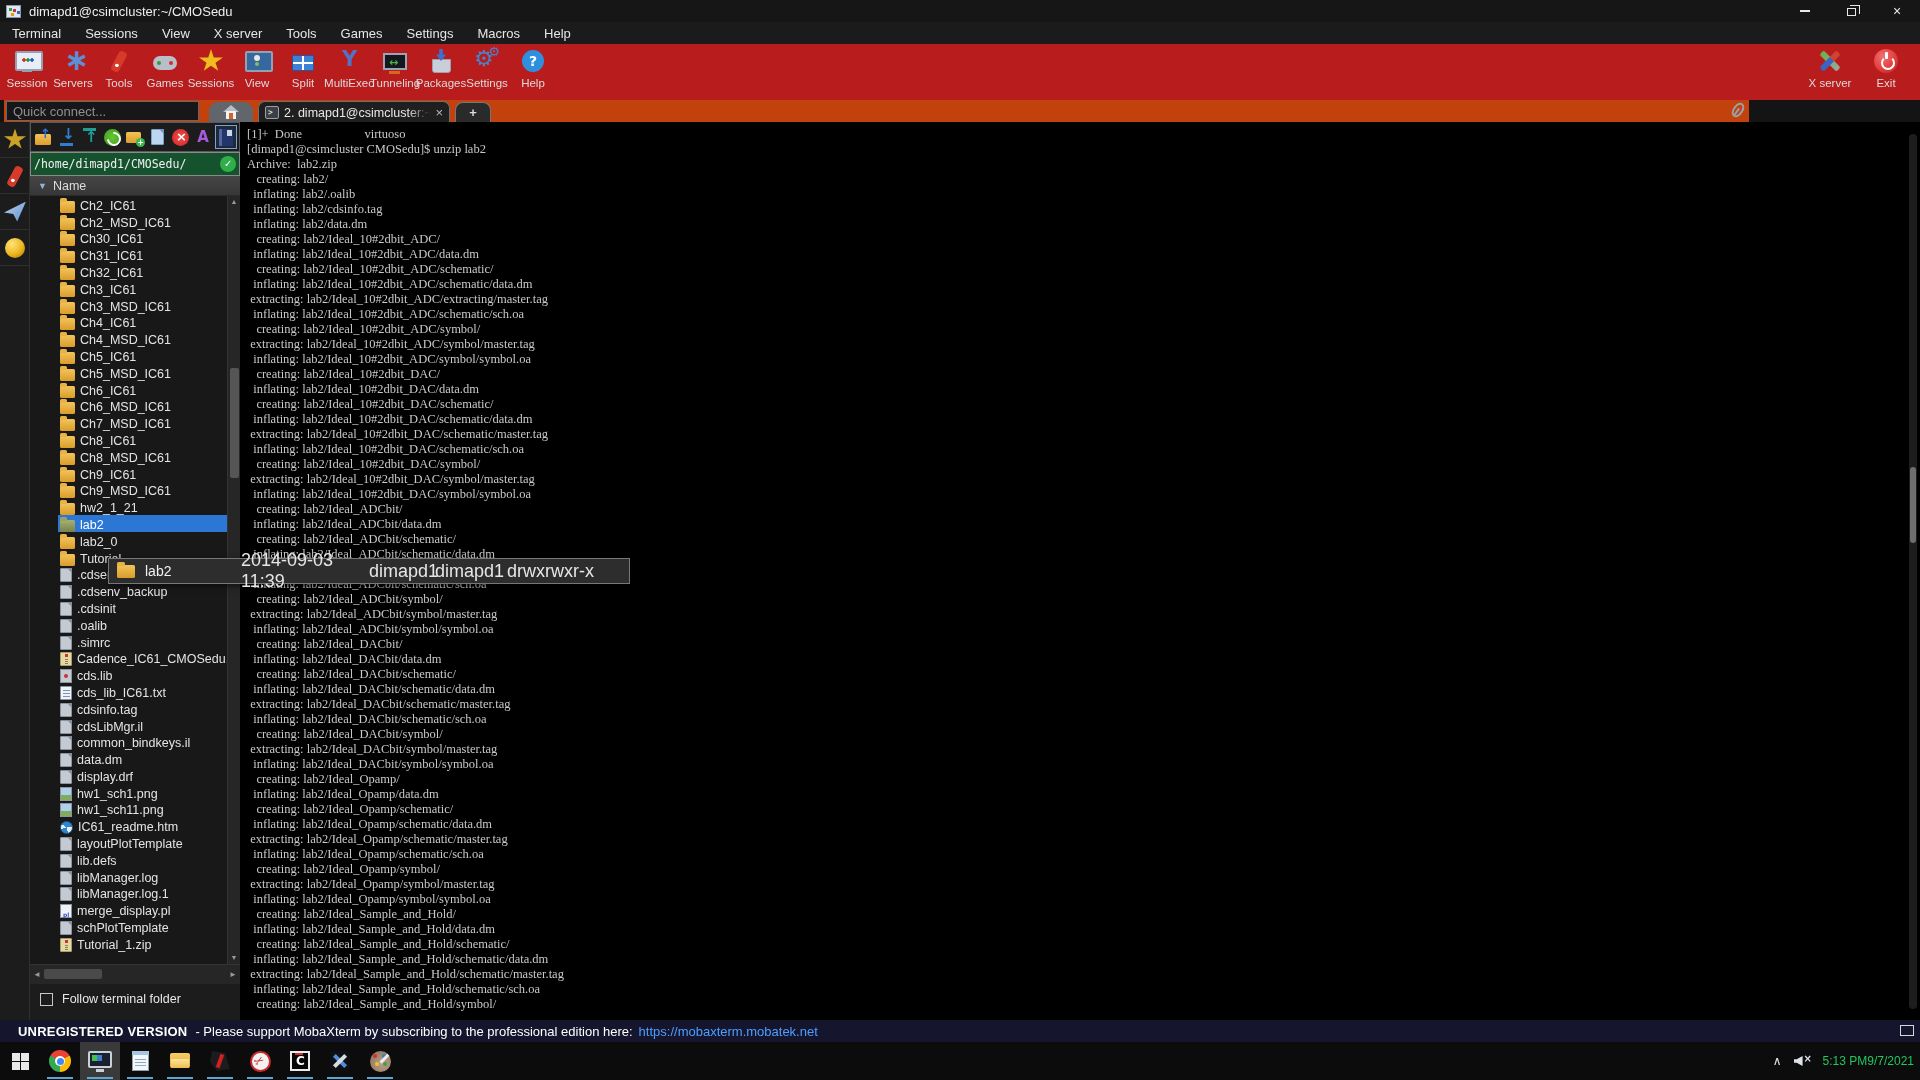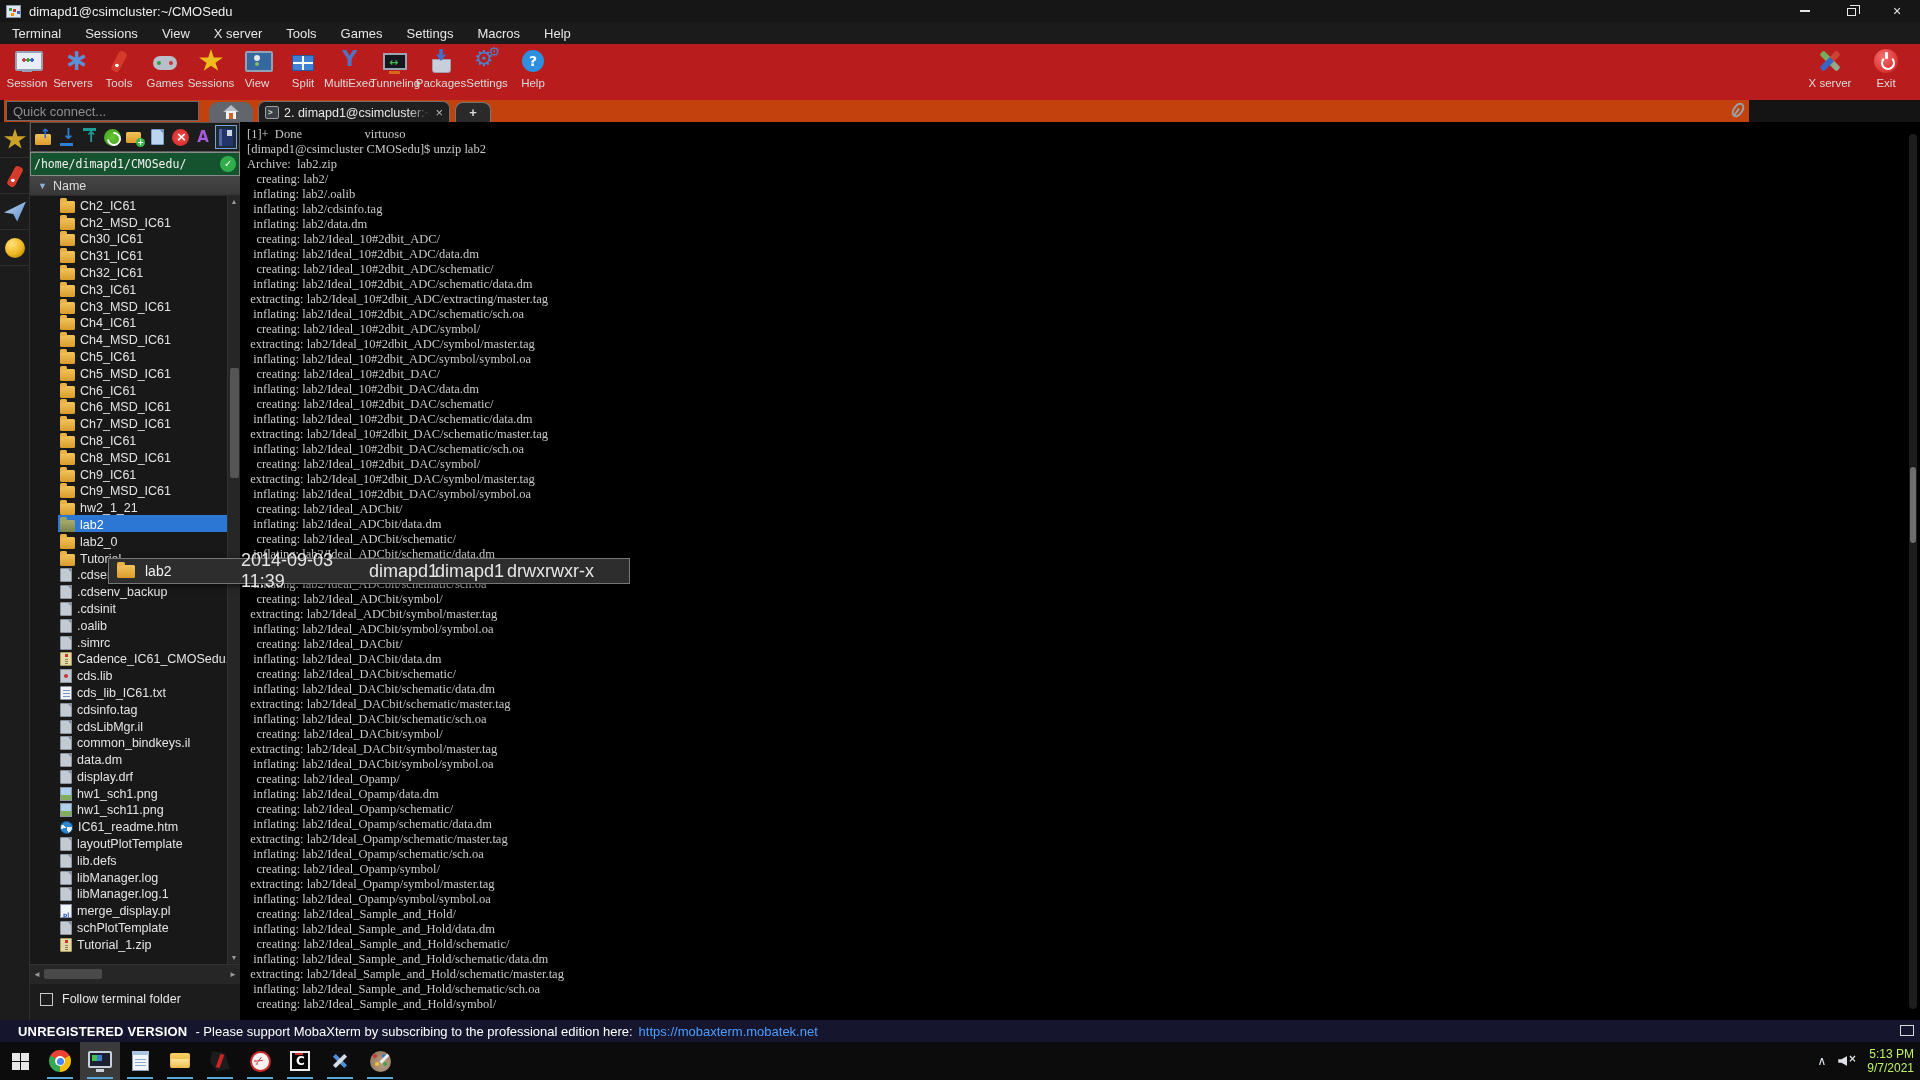--- a/index.html
+++ b/index.html
@@ -87,21 +87,21 @@
   .status-link{color:var(--link-blue,#4d9fff);margin-left:6px;text-decoration:none}
   .status-corner{position:absolute;right:6px;top:5px;width:14px;height:11px;border:1.5px solid #d8d8d8}
 
   
   .taskbar{position:absolute;left:0;top:1042px;width:1920px;height:38px;background:#0c0c0c;display:flex;align-items:stretch}
   .tk-btn{position:relative;width:40px;display:flex;align-items:center;justify-content:center}
   .tk-btn.active{background:#3a3a3a}
   .tk-underline{position:absolute;left:7px;bottom:1px;width:26px;height:2.5px;background:#5aa7d8}
   .tray{position:absolute;right:6px;top:0;height:38px;display:flex;align-items:center;gap:12px}
   .tray-chevron{color:#dfe3e8;font-size:12px}
-  .clock{display:flex;flex-direction:column;align-items:flex-end;color:#bef264;font-size:12px;line-height:14px}
+  .clock{display:flex;flex-direction:row;align-items:flex-end;color:#22c55e;font-size:12px;line-height:14px}
 
   
   .ic{position:relative;display:inline-block}
   .ic::before,.ic::after{content:"";position:absolute}
 
   .i-app-logo-icon{width:15px;height:13px;border:1px solid #8a99aa;background:#dfe8f2}
   .i-app-logo-icon::before{width:3px;height:3px;left:2px;top:2px;background:#3a9d3a;box-shadow:4px 1px 0 #cc3333,8px 3px 0 #3366cc,2px 5px 0 #ee9900}
 
   .i-new-session-icon{width:26px;height:21px}
   .i-new-session-icon::before{left:1px;top:0;width:24px;height:16px;border:2px solid #93a1b5;border-radius:2px;background:radial-gradient(circle at 7px 7px,#cc3333 0 1.5px,transparent 2px),radial-gradient(circle at 11px 7px,#2a9a2a 0 1.5px,transparent 2px),radial-gradient(circle at 15px 7px,#2a55cc 0 1.5px,transparent 2px),#e9eef6}

